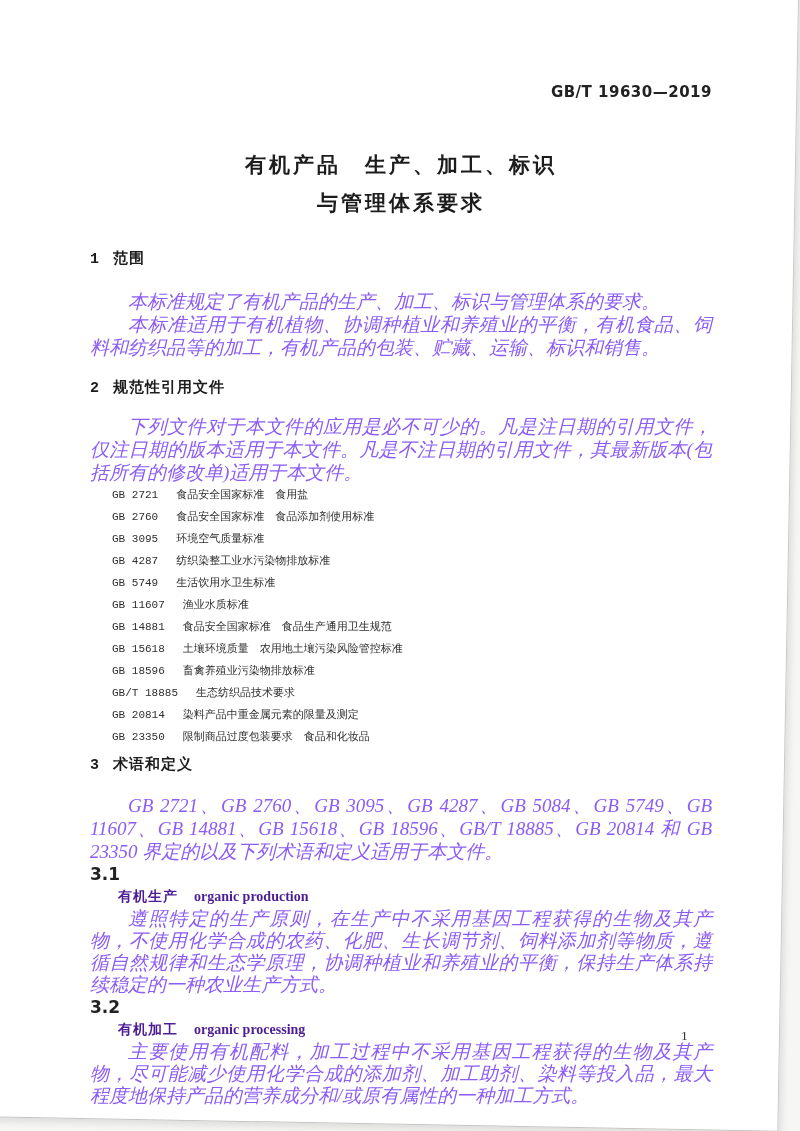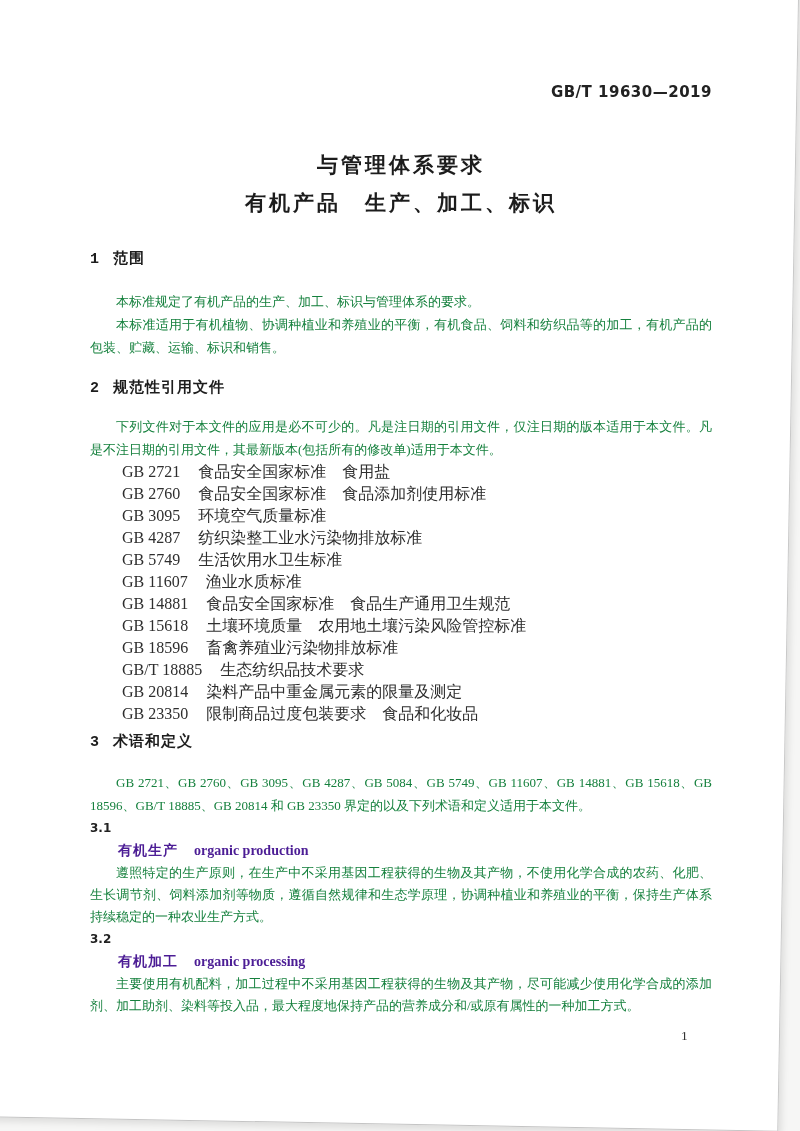--- a/index.html
+++ b/index.html
@@ -60,41 +60,43 @@
     font-size: 15px;
     line-height: 16px;
     color: #1d1d1d;
     letter-spacing: 1px;
   }
   .sec-heading .sec-num { letter-spacing: 0; margin-right: 14px; }
   .h-scope { margin-top: 30px; }
   .h-refs  { margin-top: 22px; }
   .h-terms { margin-top: 10px; }
   .body-text {
-    font-size: 13px;
+    font-size: 19px;
     line-height: 23px;
     text-indent: 2em;
-    color: #15803d;
+    color: #8b5cf6;
     text-align: justify;
+    font-style: italic;
   }
   .p-first { margin-top: 22px; }
   .p-intro { margin-top: 18px; }
   .p-terms-intro { margin-top: 20px; }
   .ref-list { list-style: none; }
   .ref-row {
-    font-size: 16px;
+    font-size: 11px;
     line-height: 22px;
     padding-left: 2em;
     white-space: nowrap;
+    font-family: Liberation Mono, monospace;
   }
   .ref-title { margin-left: 18px; }
   .clause-num {
     font-family: "DejaVu Sans", "Liberation Sans", sans-serif;
     font-weight: 600;
-    font-size: 12px;
+    font-size: 17px;
     line-height: 22px;
     color: #222;
   }
   .term-line {
     font-size: 14px;
     line-height: 22px;
     padding-left: 2em;
     font-weight: 700;
     color: #4c1d95;
   }
@@ -114,22 +116,22 @@
 <body>
 
 <div class="viewport">
   <div class="sheet"></div>
 
   <div class="content">
 
     <div class="std-number">GB/T 19630—2019</div>
 
     <div class="doc-title">
+      <div>有机产品　生产、加工、标识</div>
       <div>与管理体系要求</div>
-      <div>有机产品　生产、加工、标识</div>
     </div>
 
     <div class="sec-heading h-scope">
       <span class="sec-num">1</span><span>范围</span>
     </div>
     <p class="body-text p-first">本标准规定了有机产品的生产、加工、标识与管理体系的要求。</p>
     <p class="body-text">本标准适用于有机植物、协调种植业和养殖业的平衡，有机食品、饲料和纺织品等的加工，有机产品的包装、贮藏、运输、标识和销售。</p>
 
     <div class="sec-heading h-refs">
       <span class="sec-num">2</span><span>规范性引用文件</span>

